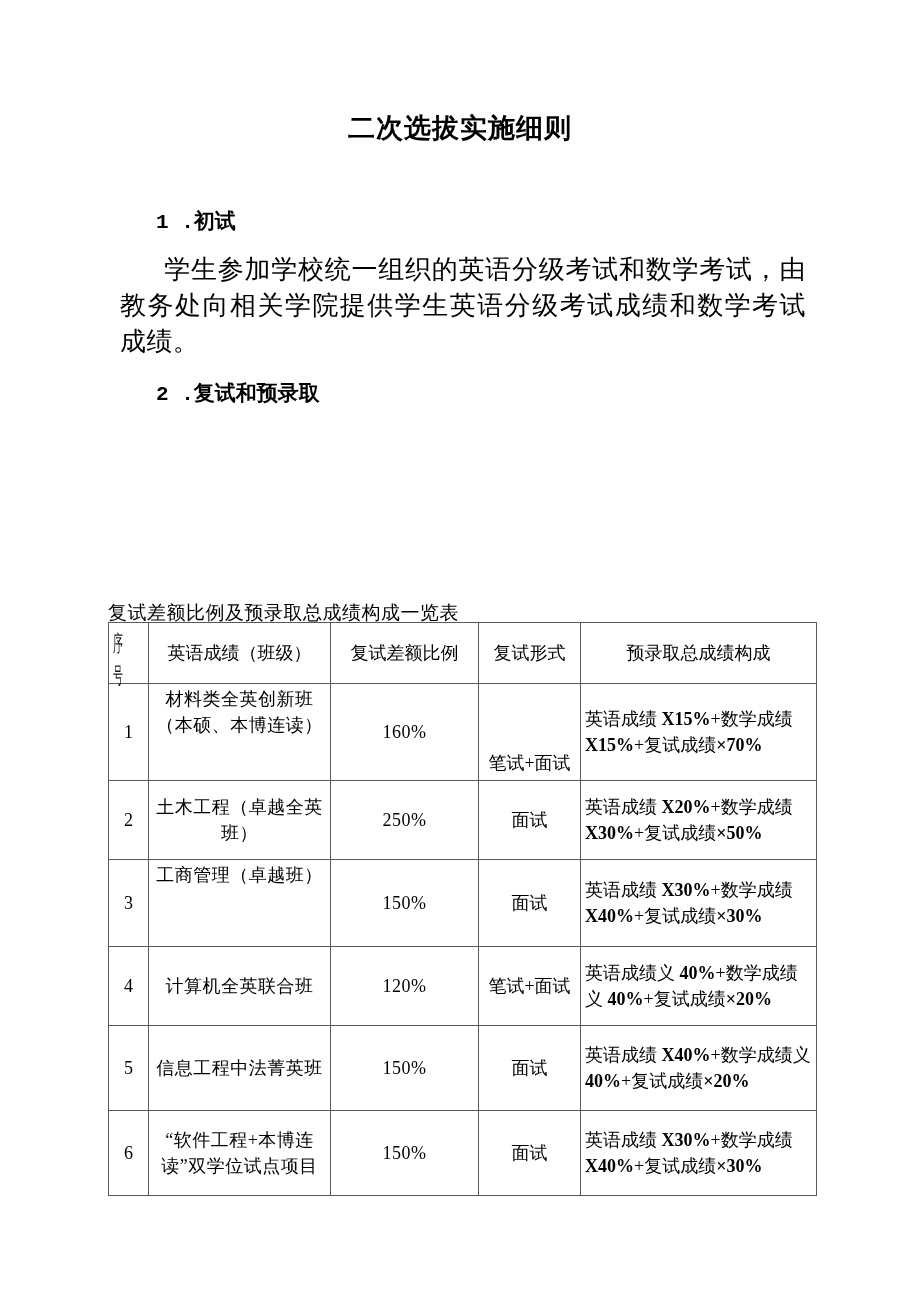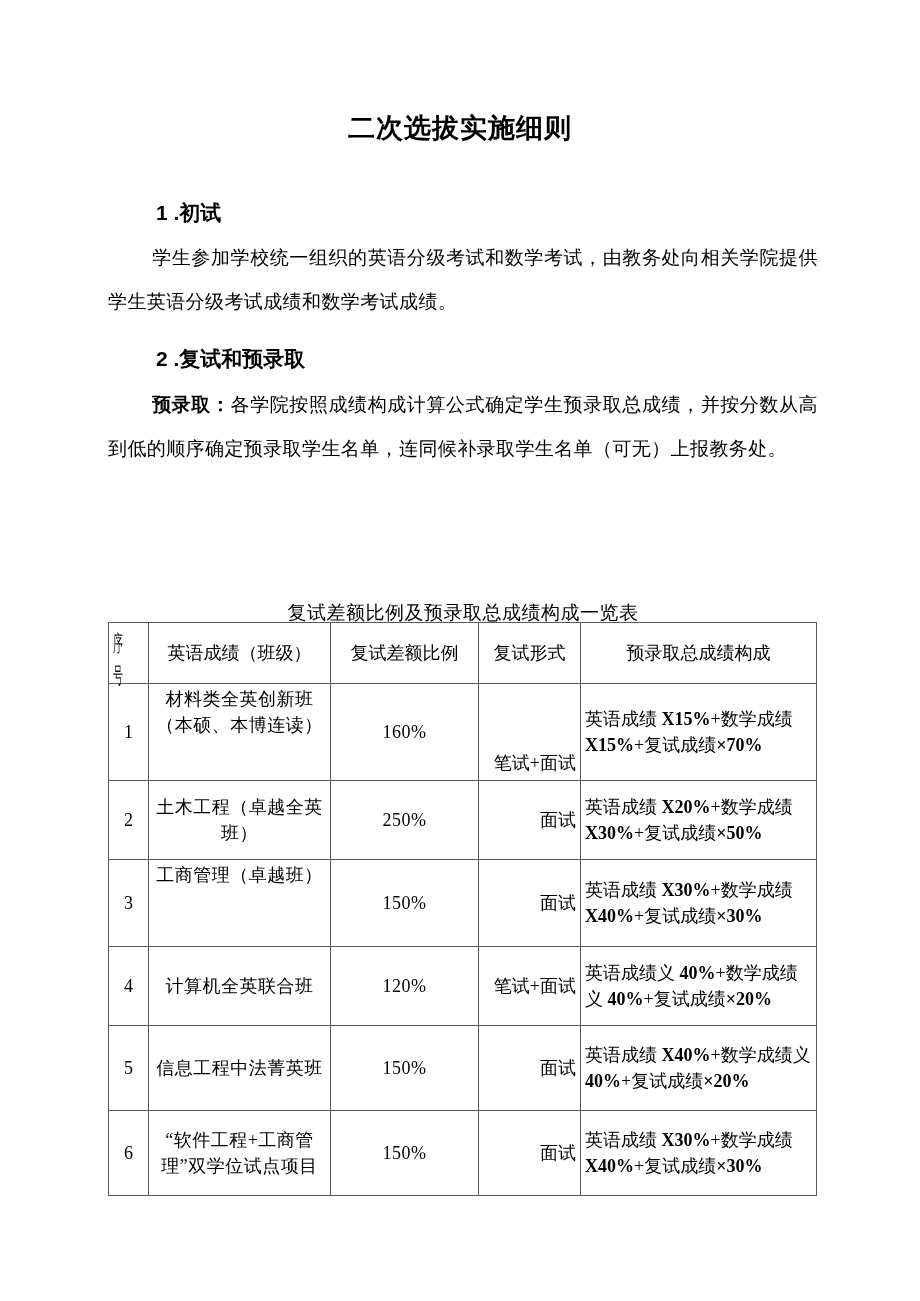--- a/index.html
+++ b/index.html
@@ -40,51 +40,50 @@
 
   
   .body-block {
     position: absolute;
     left: 108px;
     top: 196px;
     width: 710px;
   }
 
   .heading {
-    font-family: Liberation Sans, sans-serif;
+    font-family: Liberation Mono, monospace;
     font-size: 21px;
     font-weight: bold;
-    margin: 0 0 6px 0;
+    margin: 10px 0 6px 0;
     padding-left: 48px;
     line-height: 34px;
     white-space: nowrap;
   }
   .heading.h2 { margin-top: 18px; }
 
   .para {
-    font-size: 19px;
-    line-height: 44px;
-    margin: 0;
+    font-size: 26px;
+    line-height: 36px;
+    margin: 12px;
     text-align: justify;
     text-indent: 0;
     letter-spacing: 0.4px;
   }
   .para .indent { display: inline-block; width: 44px; }
   .para .lead {
     font-family: "DejaVu Sans", "Liberation Sans", sans-serif;
     font-weight: bold;
   }
 
   
   .table-caption {
     position: absolute;
     left: 108px;
     top: 600px;
     width: 710px;
-    text-align: center;
     font-size: 19px;
     letter-spacing: 0.5px;
   }
 
   
   .tbl-wrap {
     position: absolute;
     left: 108px;
     top: 622px;
     width: 708px;
@@ -147,21 +146,21 @@
     letter-spacing: 0.5px;
   }
   td.c-prog-cell.top   { vertical-align: top; text-align: center; }
   td.c-ratio-cell {
     text-align: center;
     font-weight: bold;
     font-size: 19px;
     letter-spacing: 0.5px;
   }
   td.c-form-cell {
-    text-align: right;
+    text-align: center;
     padding-left: 4px;
   }
   td.c-form-cell.bottom { vertical-align: bottom; padding-bottom: 4px; }
   td.c-calc-cell {
     text-align: left;
     vertical-align: top;
     padding-top: 3px;
     padding-left: 4px;
     line-height: 27px;
     letter-spacing: 0;
@@ -188,21 +187,20 @@
   <div class="doc-title">二次选拔实施细则</div>
 
   <div class="body-block">
 
     <div class="heading">1 .初试</div>
     <p class="para"><span class="indent"></span><span>学生参加学校统一组织的英语分级考试和数学考试，由教务处向相关学院提供学生英语分级考试成绩和数学考试成绩。</span></p>
 
     <div class="heading h2">2 .复试和预录取</div>
 
 
-    <p class="para"><span class="indent"></span><span class="lead">预录取：</span><span>各学院按照成绩构成计算公式确定学生预录取总成绩，并按分数从高到低的顺序确定预录取学生名单，连同候补录取学生名单（可无）上报教务处。</span></p>
 
   </div>
 
   <div class="table-caption">复试差额比例及预录取总成绩构成一览表</div>
 
   <div class="tbl-wrap">
     <table class="grid">
       <colgroup>
         <col class="c-no">
         <col class="c-prog">
@@ -257,21 +255,21 @@
         <tr class="r5">
           <td class="c-no-cell">5</td>
           <td class="c-prog-cell">信息工程中法菁英班</td>
           <td class="c-ratio-cell">150%</td>
           <td class="c-form-cell">面试</td>
           <td class="c-calc-cell"><span>英语成绩 </span><b>X40%</b><span>+数学成绩义 </span><b>40%</b><span>+复试成绩</span><b>×20%</b></td>
         </tr>
 
         <tr class="r6">
           <td class="c-no-cell">6</td>
-          <td class="c-prog-cell">“软件工程+工商管理”双学位试点项目</td>
+          <td class="c-prog-cell">“软件工程+本博连读”双学位试点项目</td>
           <td class="c-ratio-cell">150%</td>
           <td class="c-form-cell">面试</td>
           <td class="c-calc-cell"><span>英语成绩 </span><b>X30%</b><span>+数学成绩 </span><b>X40%</b><span>+复试成绩</span><b>×30%</b></td>
         </tr>
 
       </tbody>
     </table>
   </div>
 
 </div>

